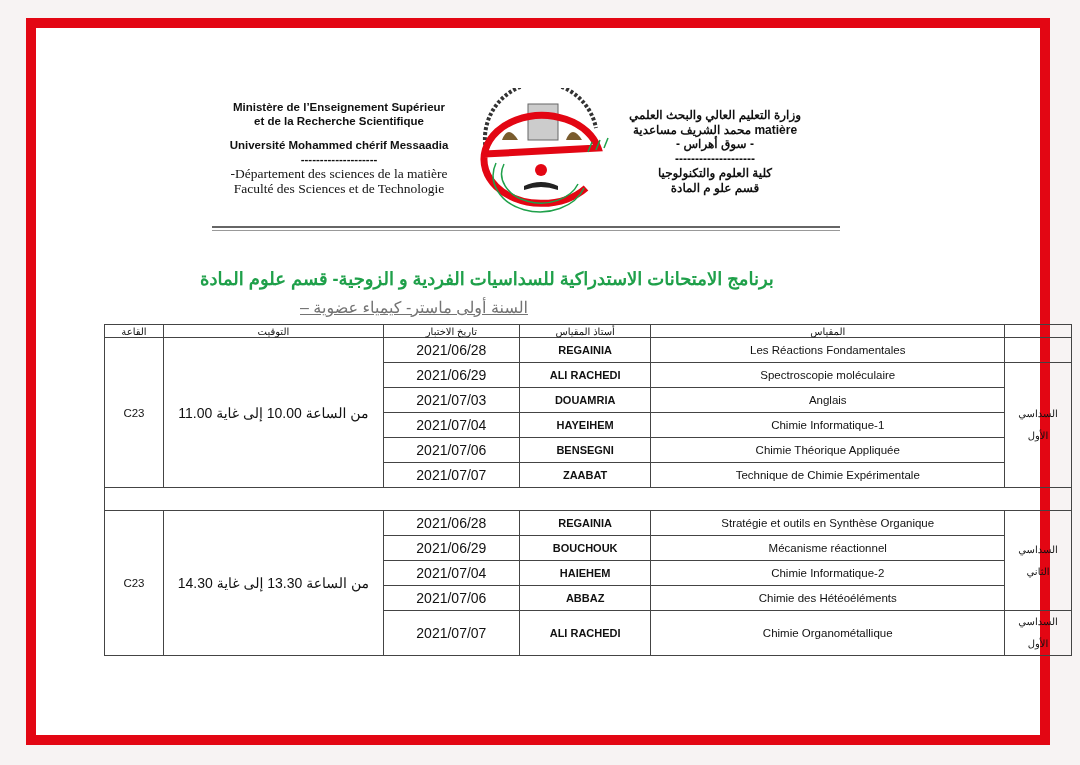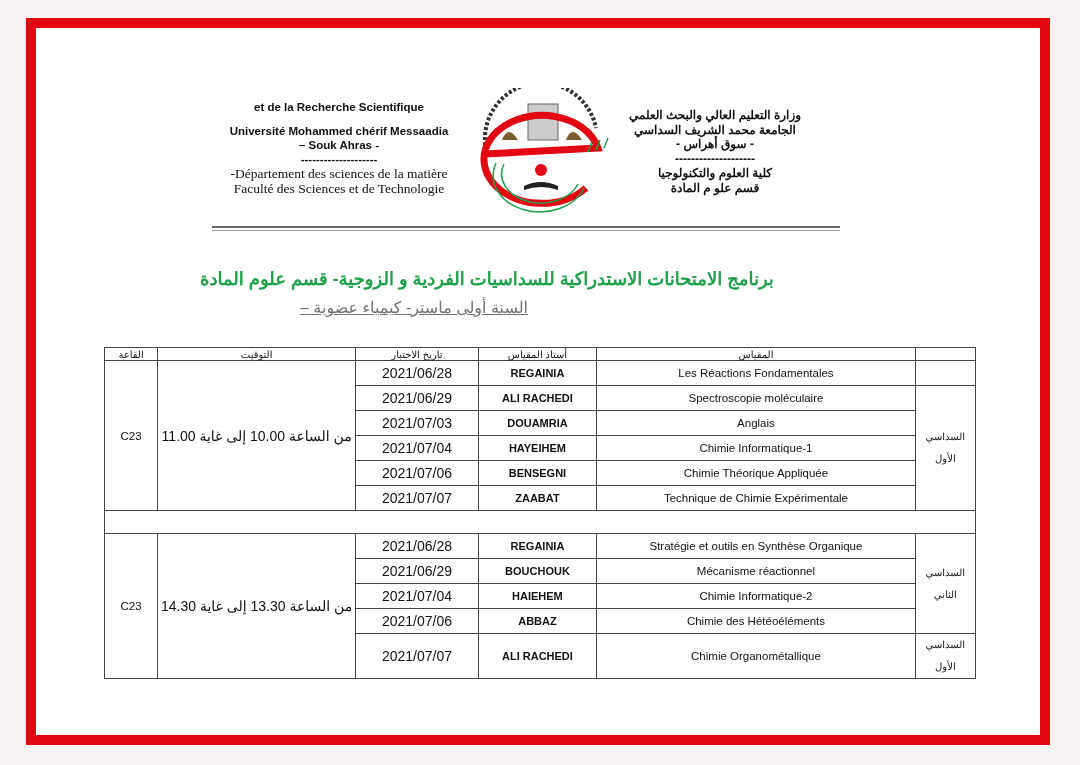--- a/index.html
+++ b/index.html
@@ -26,21 +26,21 @@
   .rule2 { position:absolute; left:212px; top:230px; width:628px; height:0; border-top:1px solid #999; }
   .title {
     position:absolute; left:200px; top:268px; width:680px; text-align:left; direction:rtl;
     color:#1fa04a; font-weight:bold; font-size:18px;
   }
   .subtitle {
     position:absolute; left:300px; top:298px; width:480px; text-align:left; direction:rtl;
     color:#737373; font-weight:normal; font-size:16px; text-decoration:underline;
   }
   table.exam {
-    position:absolute; left:104px; top:347px; width:872px; border-collapse:collapse;
+    position:absolute; left:104px; top:324px; width:968px; border-collapse:collapse;
     table-layout:fixed;
   }
   table.exam td, table.exam th {
     border:1px solid #444; padding:0; text-align:center; vertical-align:middle;
   }
   table.exam th { font-weight:normal; font-size:10px; height:12px; }
   td.date { font-size:14px; height:24px; vertical-align:top; padding-top:2px;margin-top:40px; }
   td.prof { font-size:11px; font-weight:bold; vertical-align:top; padding-top:4px; }
   td.module { font-size:11.5px; vertical-align:top; padding-top:3px; }
   td.room { font-size:11.5px; }
@@ -48,44 +48,44 @@
   td.sem { font-size:10px; line-height:22px; direction:rtl; }
   tr.spacer td { height:22px; }
   td.date.tall { height:38px; vertical-align:middle; padding-top:0; }
 </style>
 </head>
 <body>
 
 <div class="frame"></div>
 
 <div class="hdr-left">
+  <div>Ministère de l’Enseignement Supérieur</div>
   <div>et de la Recherche Scientifique</div>
   <div class="gap"></div>
   <div>Université Mohammed chérif Messaadia</div>
-  <div>– Souk Ahras -</div>
   <div>--------------------</div>
   <div class="serif">-Département des sciences de la matière</div>
   <div class="serif">Faculté des Sciences et de Technologie</div>
 </div>
 
 <svg class="logo" viewBox="0 0 150 125">
   <path d="M20 62 A55 55 0 0 1 130 40" fill="none" stroke="#333" stroke-width="4" stroke-dasharray="3 2"></path>
   <rect x="62" y="16" width="30" height="36" fill="#ccc" stroke="#666" stroke-width="1"></rect>
   <path d="M36 52 q6 -16 16 0 z" fill="#7a5c2e"></path>
   <path d="M100 52 q6 -16 16 0 z" fill="#7a5c2e"></path>
   <path d="M18 66 L132 60 A58 44 0 1 0 120 100" fill="none" stroke="#e30613" stroke-width="7"></path>
   <path d="M30 75 A45 35 0 0 0 118 100 M38 76 A38 28 0 0 0 112 96" fill="none" stroke="#1fa04a" stroke-width="1.5"></path>
   <circle cx="75" cy="82" r="6" fill="#e30613"></circle>
   <path d="M58 98 q17 -8 34 0 l0 4 q-17 -6 -34 0 z" fill="#222"></path>
   <path d="M122 64 l4 -10 M130 62 l4 -10 M138 60 l4 -10" stroke="#1fa04a" stroke-width="1.5" fill="none"></path>
 </svg>
 
 <div class="hdr-right">
   <div>وزارة التعليم العالي والبحث العلمي</div>
-  <div>الجامعة محمد الشريف السداسي</div>
+  <div>matière محمد الشريف مساعدية</div>
   <div>- سوق أهراس -</div>
   <div>--------------------</div>
   <div>كلية العلوم والتكنولوجيا</div>
   <div>قسم علو م المادة</div>
 </div>
 
 <div class="rule"></div>
 <div class="rule2"></div>
 
 <div class="title">برنامج الامتحانات الاستدراكية للسداسيات الفردية و الزوجية- قسم علوم المادة</div>

